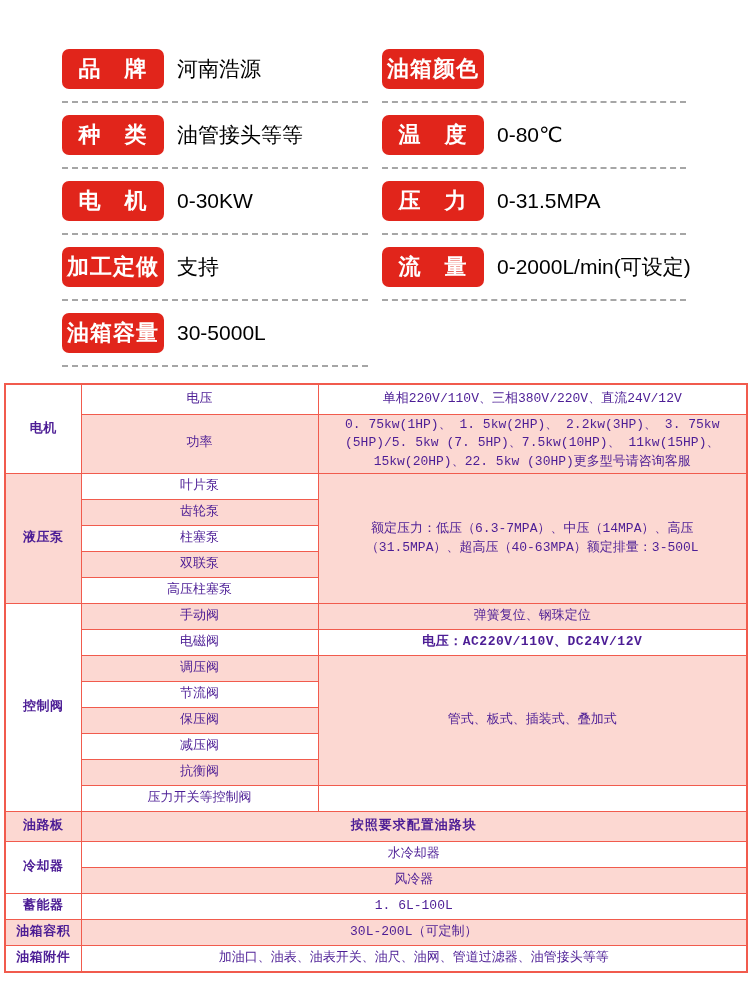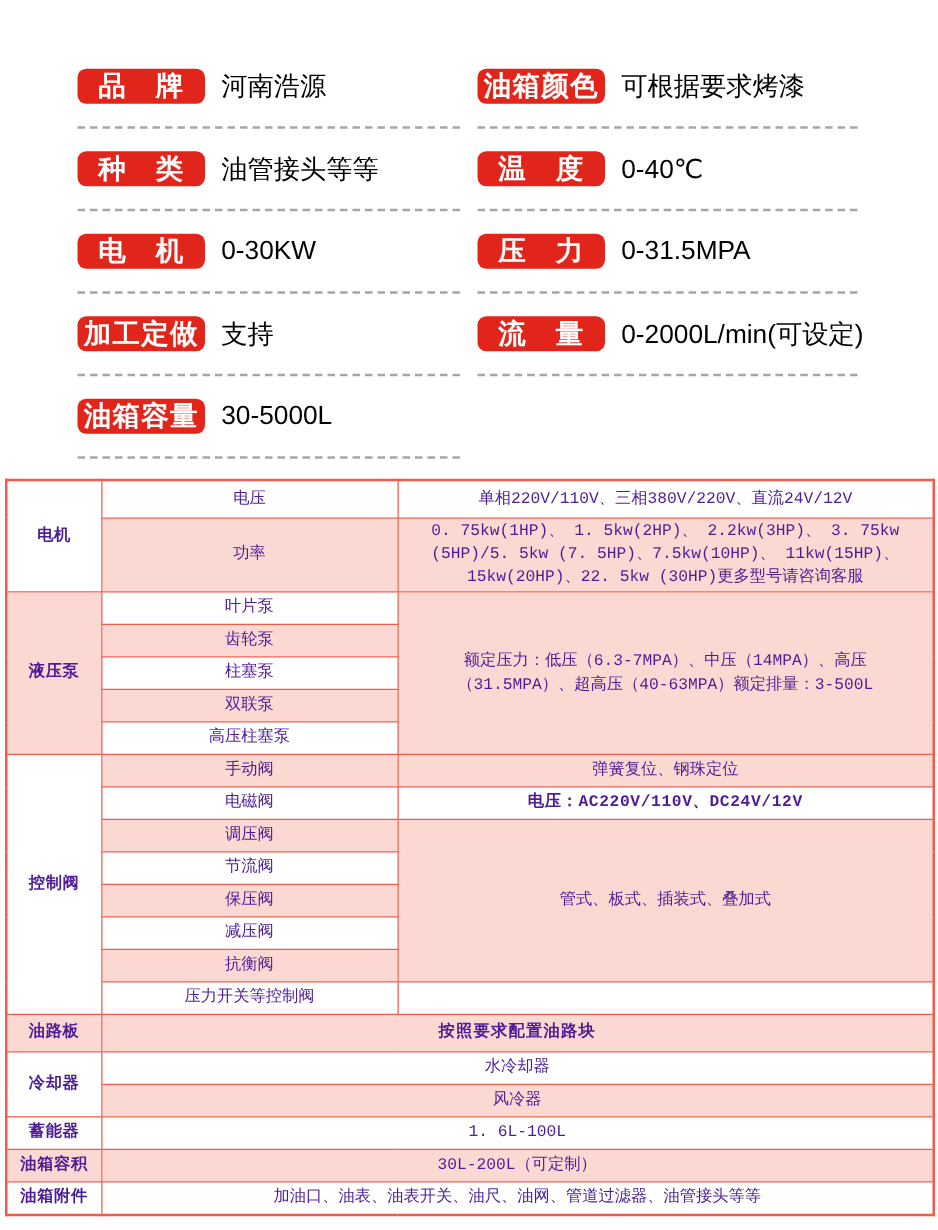--- a/index.html
+++ b/index.html
@@ -21,21 +21,21 @@
   }
   .spec-cell {
     height: 66px;
     display: flex;
     align-items: center;
     border-bottom: 2px dashed #a6a6a6;
   }
   .badge {
     flex: 0 0 auto;
     min-width: 102px;
-    height: 28px;
+    height: 40px;
     padding: 0 3px;
     background: #e1251b;
     border-radius: 7px;
     color: #ffffff;
     font-size: 22px;
     font-weight: bold;
     display: flex;
     align-items: center;
     justify-content: center;
     letter-spacing: 1px;
@@ -103,30 +103,29 @@
 <body>
 
 <div class="spec-grid">
 
   <div class="spec-cell">
     <span class="badge">品　牌</span>
     <span class="spec-value">河南浩源</span>
   </div>
   <div class="spec-cell">
     <span class="badge">油箱颜色</span>
-    <span class="spec-value">可根据要求烤漆</span>
   </div>
 
   <div class="spec-cell">
     <span class="badge">种　类</span>
     <span class="spec-value">油管接头等等</span>
   </div>
   <div class="spec-cell">
     <span class="badge">温　度</span>
-    <span class="spec-value">0-40℃</span>
+    <span class="spec-value">0-80℃</span>
   </div>
 
   <div class="spec-cell">
     <span class="badge">电　机</span>
     <span class="spec-value">0-30KW</span>
   </div>
 
   <div class="spec-cell">
     <span class="badge">压　力</span>
     <span class="spec-value">0-31.5MPA</span>

